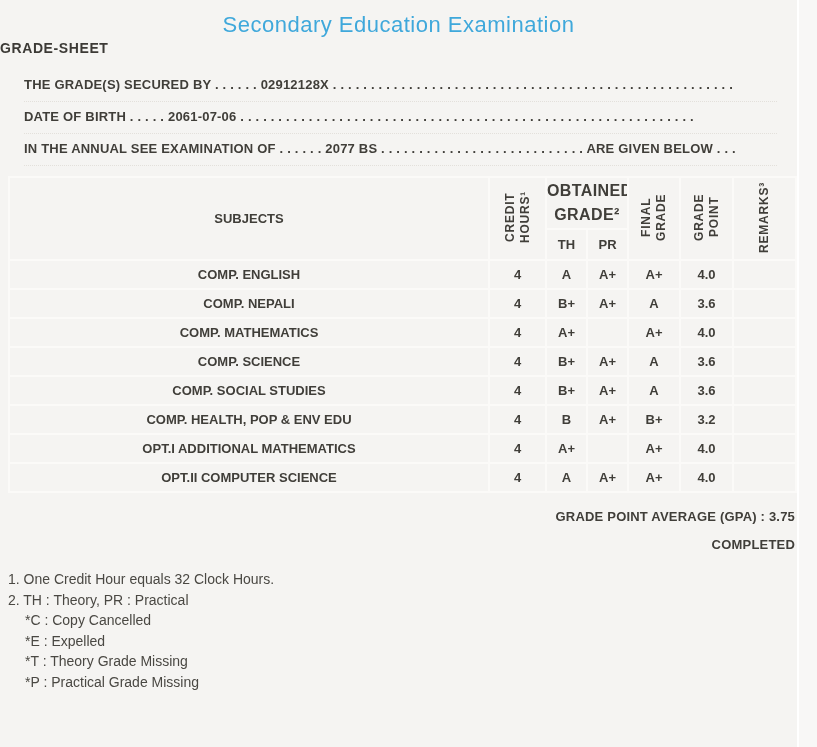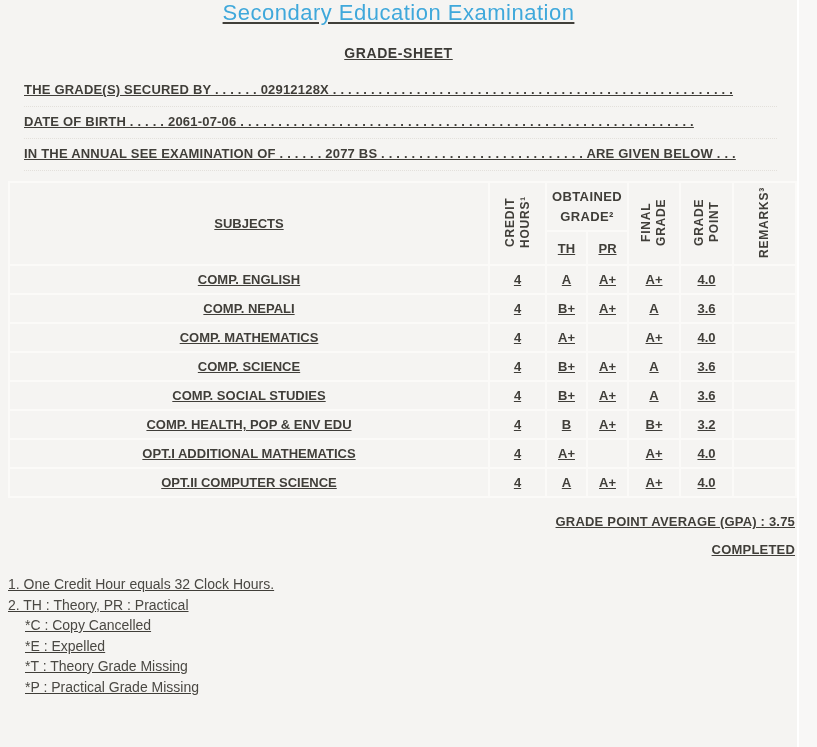--- a/index.html
+++ b/index.html
@@ -4,29 +4,29 @@
 <style>
   html,body { margin:0; padding:0; }
   body {
     width:817px; height:747px;
     background:#f5f4f2;
     font-family:"Liberation Sans", sans-serif;
     color:#403e39;
     position:relative;
     overflow:hidden;
   }
-  .page { width:797px; padding-top:0; box-sizing:border-box;text-decoration:underline; }
+  .page { width:797px; padding-top:12px; box-sizing:border-box; }
 
   .title {
     margin:0; text-align:center;
     font-size:22px; font-weight:400; letter-spacing:0.5px;
     color:#3fa8db;
   }
   .subtitle {
-    margin:19px 0 0; text-align:center;
+    margin:2px 0 0; text-align:left;
     font-size:14px; font-weight:700; letter-spacing:0.6px;
     color:#3c3a36;
   }
 
   .info { margin:14px 20px 0 24px; }
   .info-line {
     font-size:13px; font-weight:700; letter-spacing:0.2px;
     padding:7px 0 9px;
     border-bottom:1px dotted #e3e0db;
     white-space:nowrap; overflow:hidden;
@@ -53,21 +53,21 @@
     font-size:12px; letter-spacing:0.8px; line-height:1.25;
     white-space:normal;
   }
   .vt-credit  { height:58px; }
   .vt-final   { height:52px; }
   .vt-point   { height:52px; }
   .vt-remarks { height:78px; }
 
   .og-text {
     display:inline-block; width:80px;
-    font-size:13px; letter-spacing:0.4px; line-height:1.5;
+    font-size:16px; letter-spacing:0.4px; line-height:1.5;
     white-space:normal;
   }
 
   .gpa-line, .status-line {
     width:797px; box-sizing:border-box;
     text-align:right; padding-right:2px;
     font-size:13px; font-weight:700; letter-spacing:0.2px;
   }
   .gpa-line   { margin-top:16px; }
   .status-line{ margin-top:13px; }

